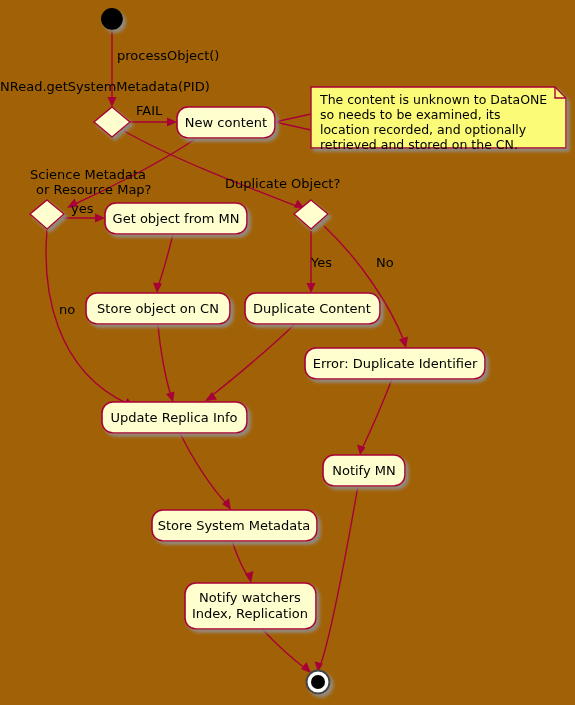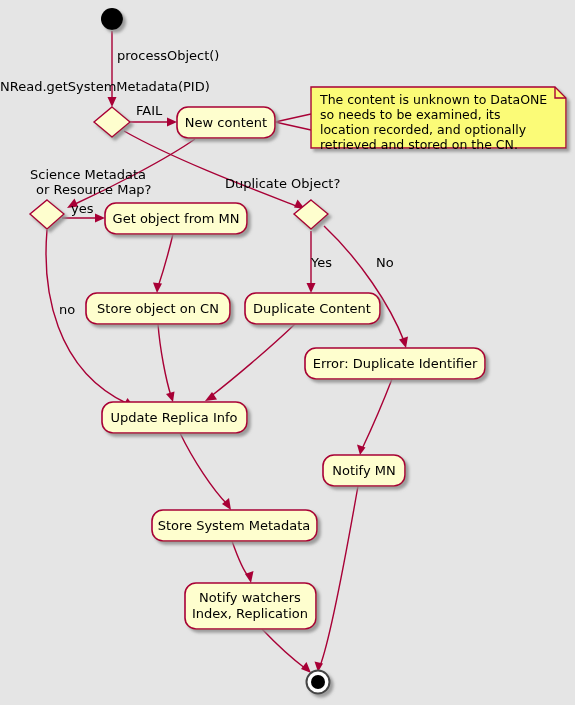--- a/index.html
+++ b/index.html
@@ -4,21 +4,21 @@
 <style>
   html, body {
     margin: 0;
     padding: 0;
     background: #FFFFFF;
   }
   #diagram-root {
     position: relative;
     width: 575px;
     height: 705px;
-    background: #e5e5e5;
+    background: #a16207;
     font-family: "DejaVu Sans", sans-serif;
     overflow: hidden;
   }
   svg#uml-canvas {
     display: block;
     width: 575px;
     height: 705px;
   }
   .node-text {
     font-family: "DejaVu Sans", sans-serif;

